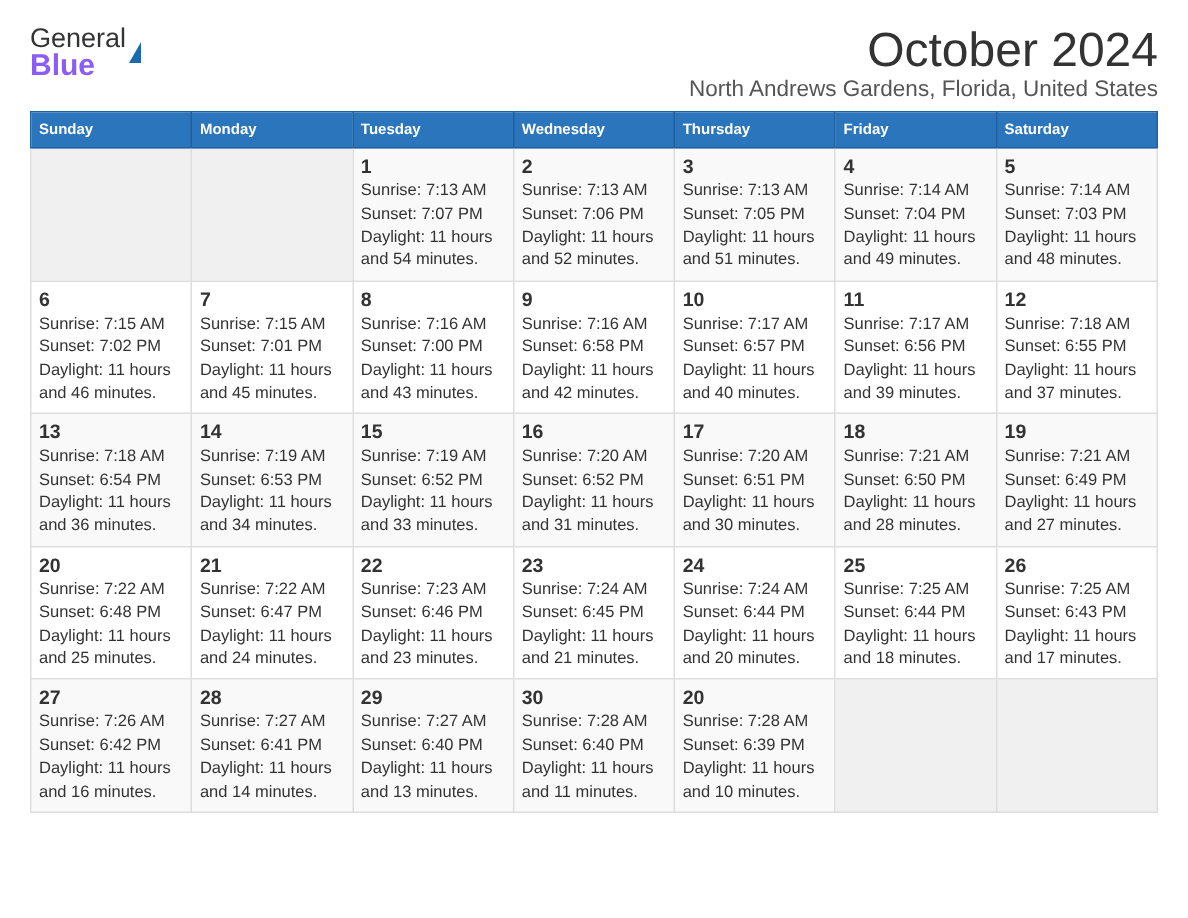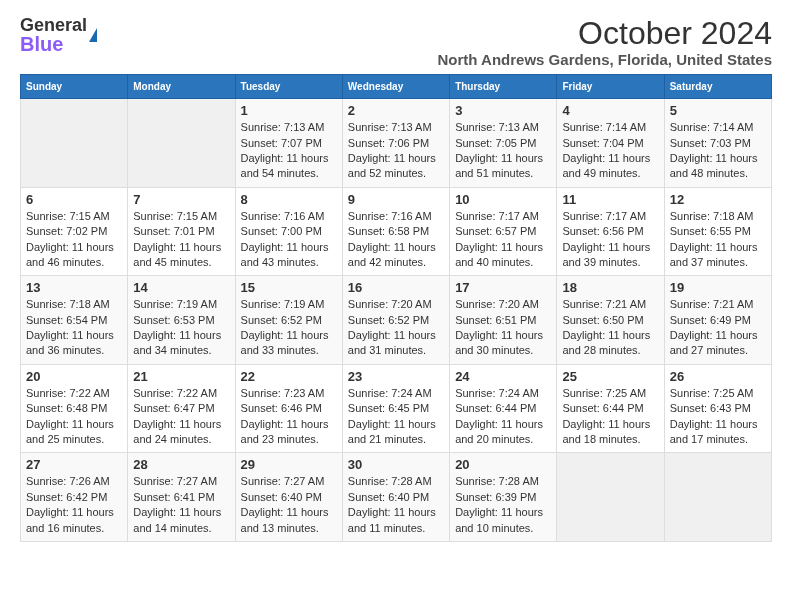--- a/index.html
+++ b/index.html
@@ -16,21 +16,21 @@
       align-items: flex-start;
       margin-bottom: 6px;
     }
     .logo {
       display: flex;
       flex-direction: column;
       align-items: flex-start;
     }
     .logo-general {
       font-size: 18px;
-      font-weight: bold;
+      font-weight: normal;
       color: #333;
       line-height: 1;
     }
     .logo-blue {
       font-size: 20px;
       font-weight: bold;
       color: #8b5cf6;
       line-height: 1;
     }
     .logo-icon {
@@ -47,21 +47,20 @@
     }
     .month-title {
       font-size: 32px;
       font-weight: normal;
       color: #333;
       line-height: 1.1;
     }
     .location-title {
       font-size: 15px;
       color: #555;
-      font-weight: bold;
     }
     .calendar-table {
       width: 100%;
       border-collapse: collapse;
       border: 1px solid #ccc;
     }
     .calendar-table th {
       background: #2a75bb;
       color: #fff;
       font-size: 10px;

